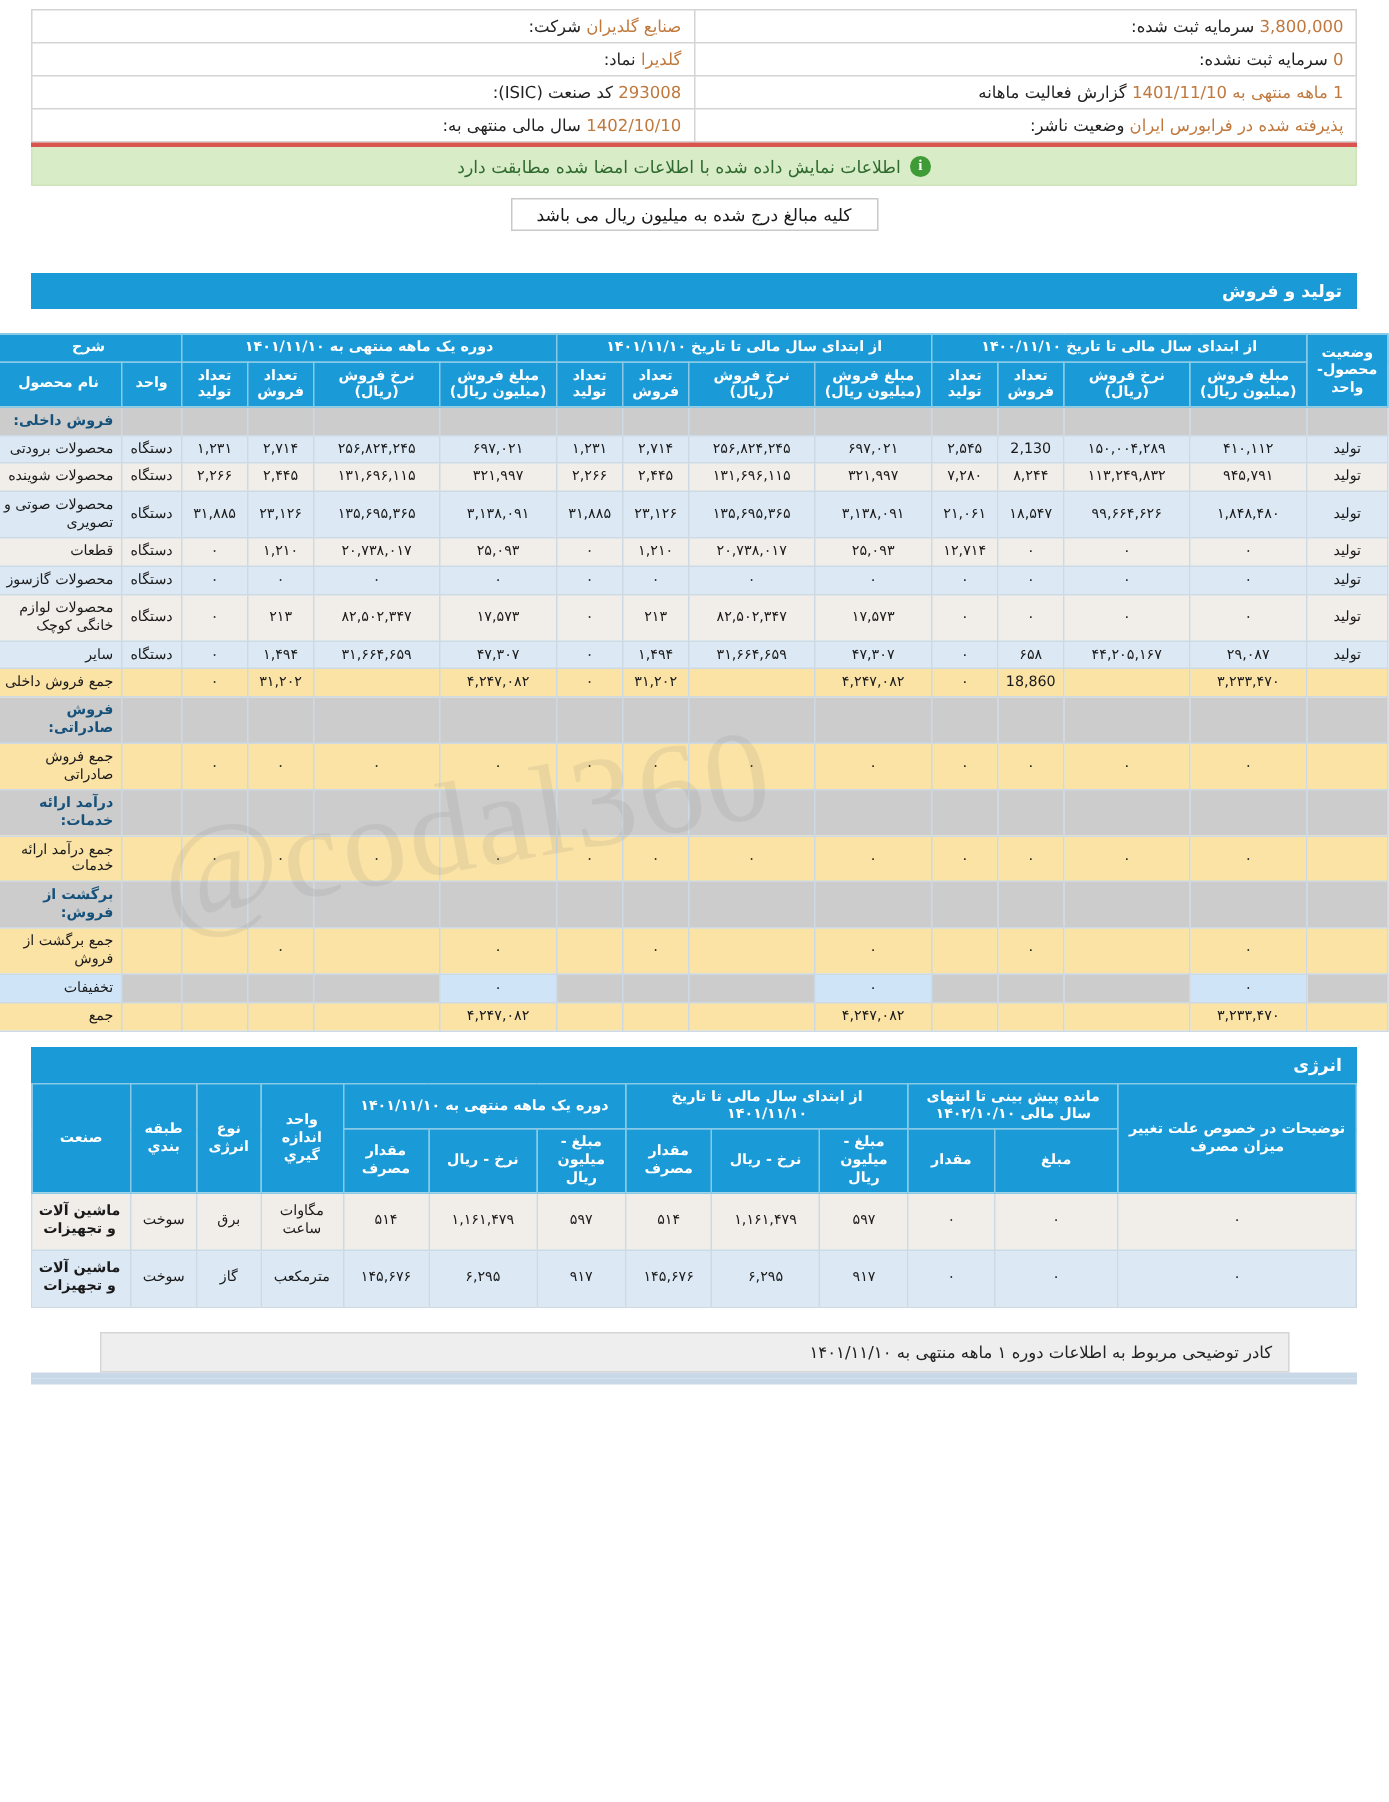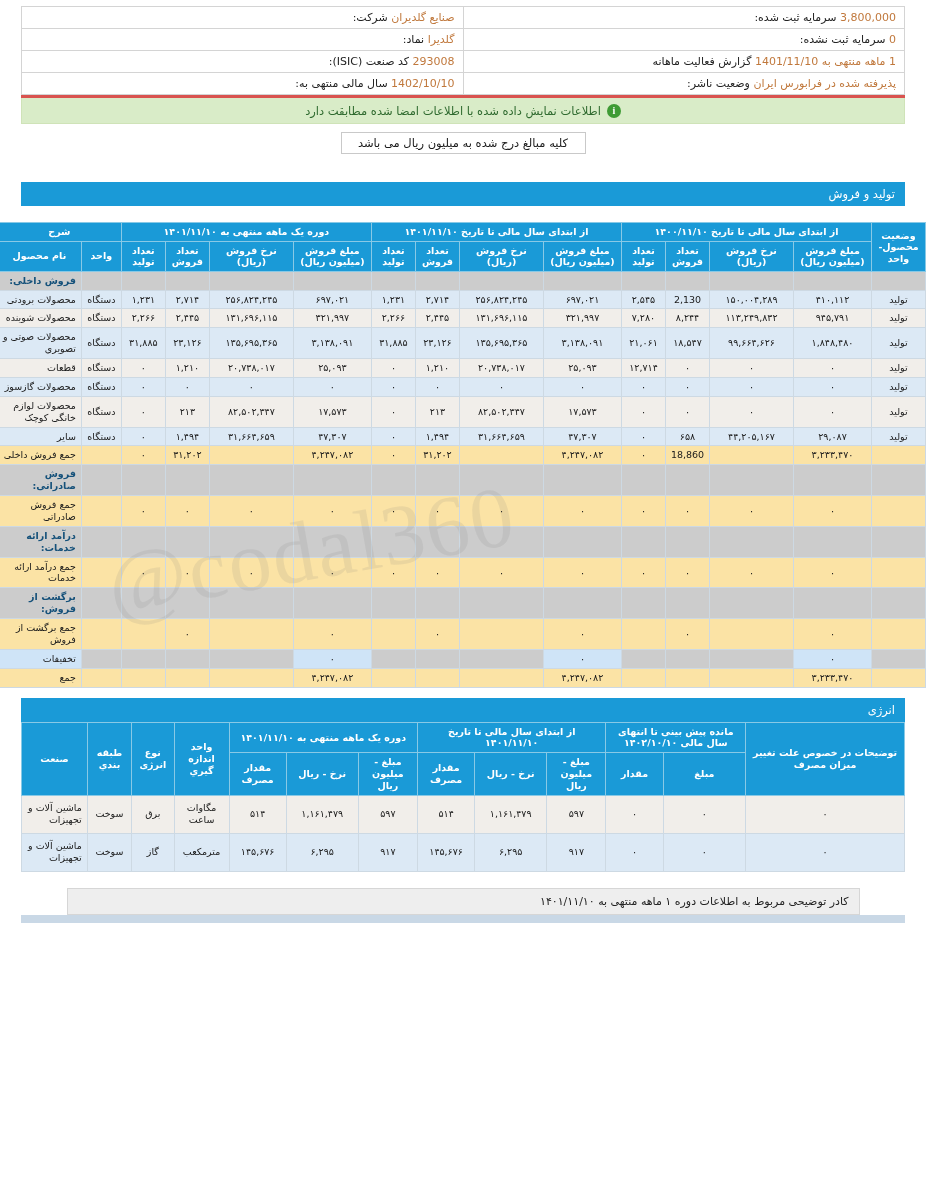--- a/index.html
+++ b/index.html
@@ -73,21 +73,21 @@
     padding: 3px 10px;
     font-size: 11.5px;
     min-width: 245px;
     text-align: center;
   }
 
   
   .sectionbar {
     background: #1a9ad7;
     color: #ffffff;
-    font-weight: normal;
+    font-weight: bold;
     font-size: 11.5px;
     padding: 5px 10px;
     text-align: right;
   }
   .subbar {
     background: #ffffff;
     border: 1px solid #d4d4d4;
     border-top: none;
     font-size: 11.5px;
     font-weight: bold;
@@ -160,21 +160,21 @@
   }
   table.energy td {
     border: 1px solid #cdd9e3;
     font-size: 9.5px;
     padding: 5px 3px;
     text-align: center;
     vertical-align: middle;
     line-height: 1.3;
     height: 38px;
   }
-  table.energy td.name { text-align: right; padding-right: 5px; }
+  table.energy td.name { text-align: center; padding-right: 5px; font-weight: bold; }
   table.energy tr.e0 td { background: #f1eeea; }
   table.energy tr.e1 td { background: #dce9f5; }
 
   
   .footrow {
     width: 793px; margin: 0 auto;
     background: #eeeeee;
     border: 1px solid #d6d6d6;
     font-size: 11px;
     padding: 6px 10px;

